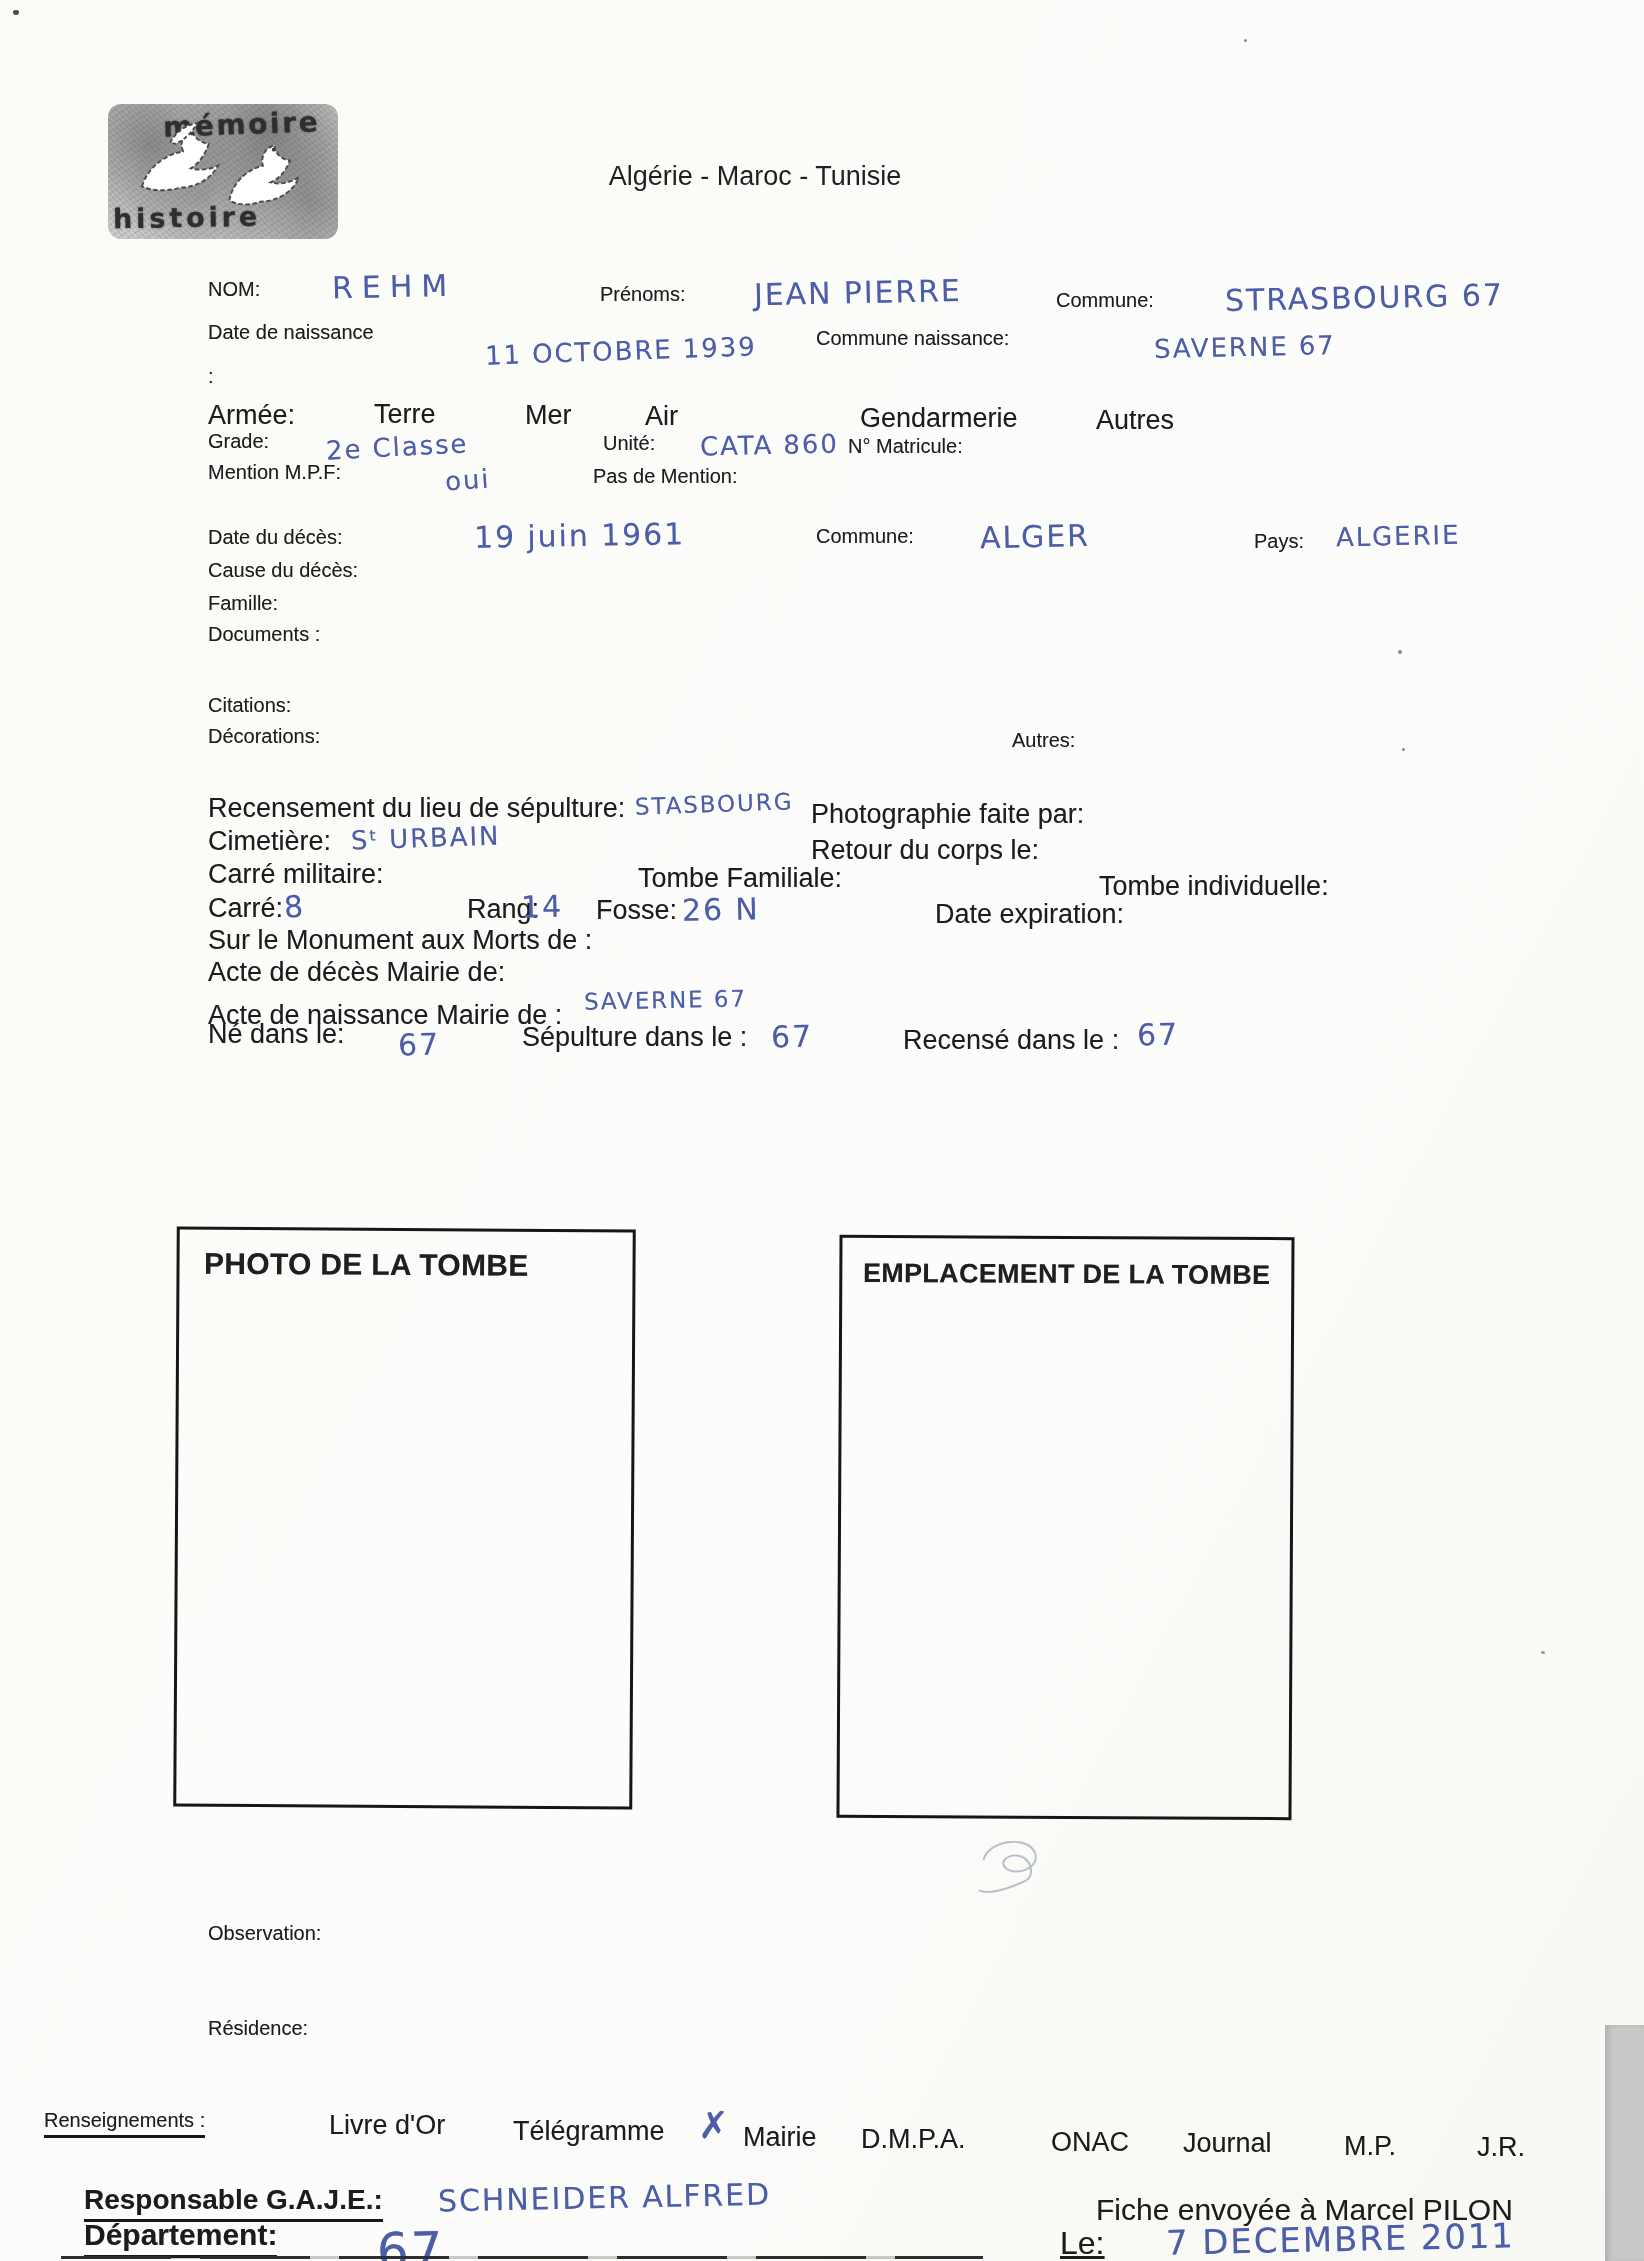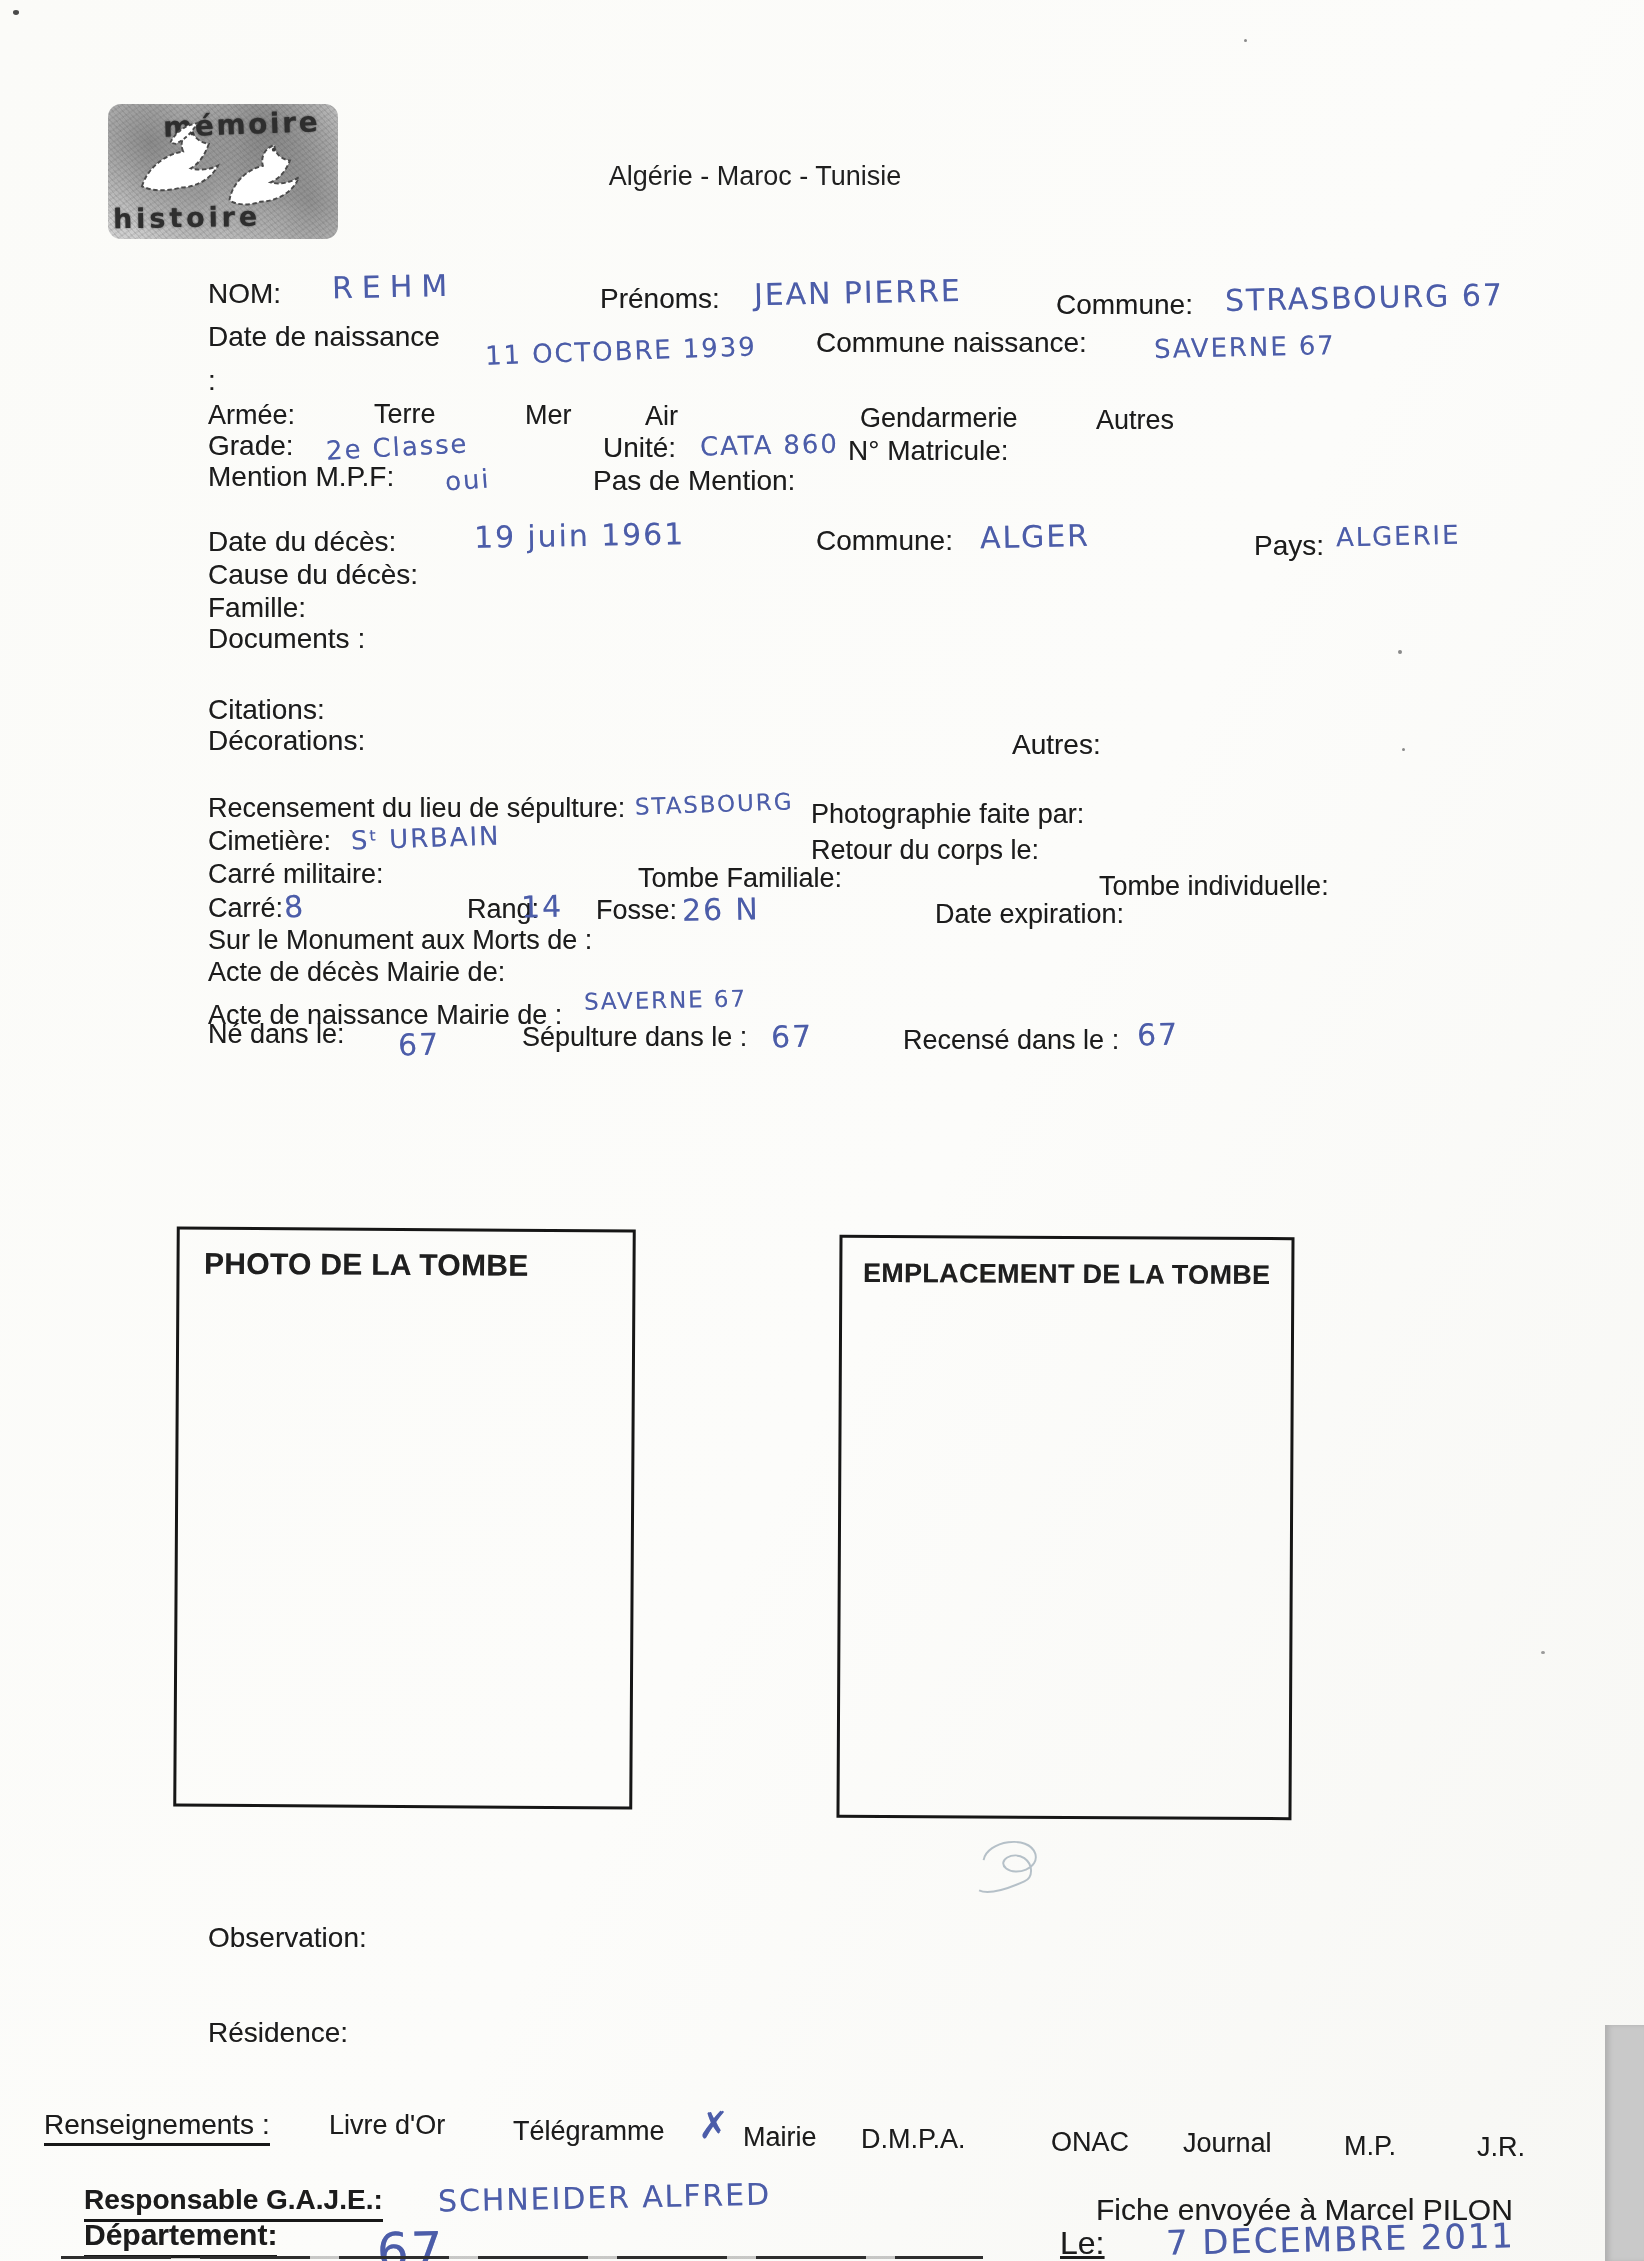--- a/index.html
+++ b/index.html
@@ -3,21 +3,21 @@
 <meta charset="utf-8">
 <style>
   html,body{margin:0;padding:0;background:#dedede;}
   #page{
     position:relative;width:1644px;height:2261px;overflow:hidden;
     background:linear-gradient(118deg,#fbfbf8 0%,#fcfcfa 55%,#f7f7f4 100%);
     font-family:"Liberation Sans",sans-serif;color:#1f1f1f;
   }
   .abs{position:absolute;white-space:nowrap;line-height:1.08;}
   .lbl{font-size:27px;color:#1c1c1c;text-shadow:0 0 0.6px rgba(20,20,20,.35);}
-  .lbl.big{font-size:28px;}
+  .lbl.big{font-size:20px;}
   .hw{
     font-family:"DejaVu Sans",sans-serif;color:#4c5da9;font-size:30px;
     letter-spacing:1.9px;transform:rotate(-1.2deg);text-shadow:0 0 0.6px rgba(76,93,169,.45);
   }
   .hw.small{font-size:26px;}
   .hw.big{font-size:36px;}
   .title{font-size:36px;font-weight:bold;letter-spacing:0.6px;text-align:center;}
   .subtitle{font-size:27px;text-align:center;}
   .boxframe{position:absolute;border:3.2px solid #161616;background:transparent;}
   .boxtitle{font-size:30px;font-weight:bold;letter-spacing:0.3px;text-shadow:0 0 0.6px rgba(0,0,0,.4);}

